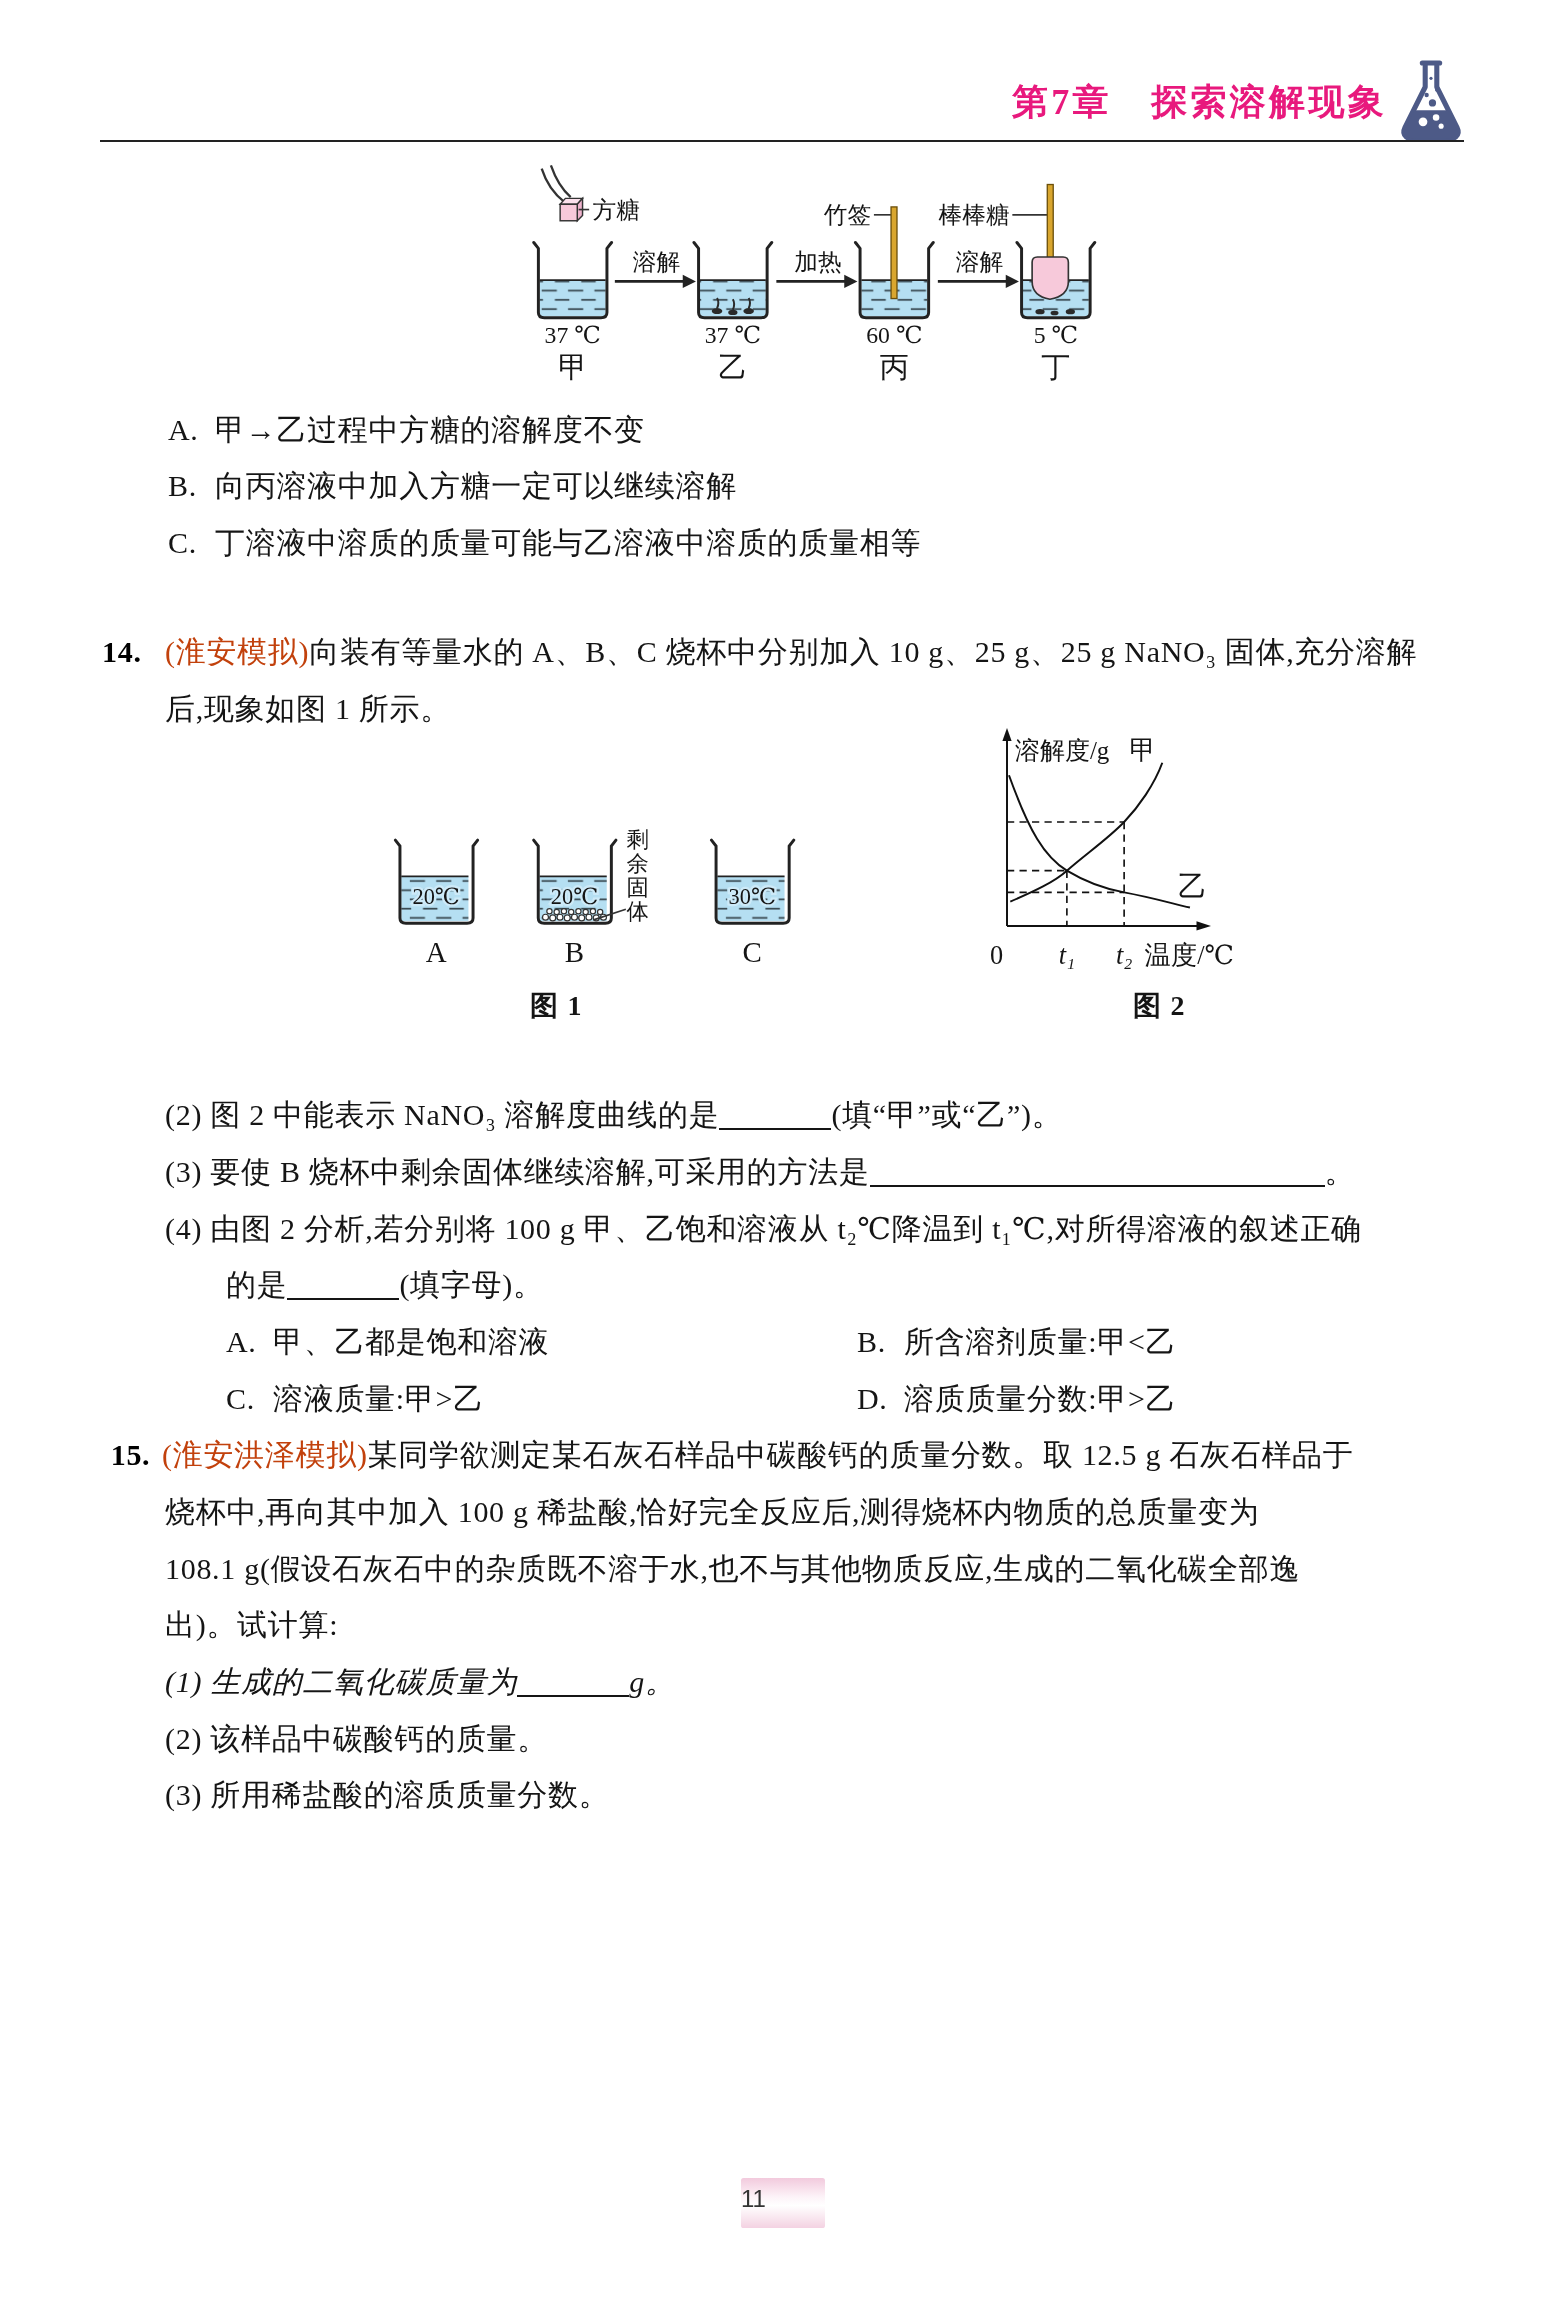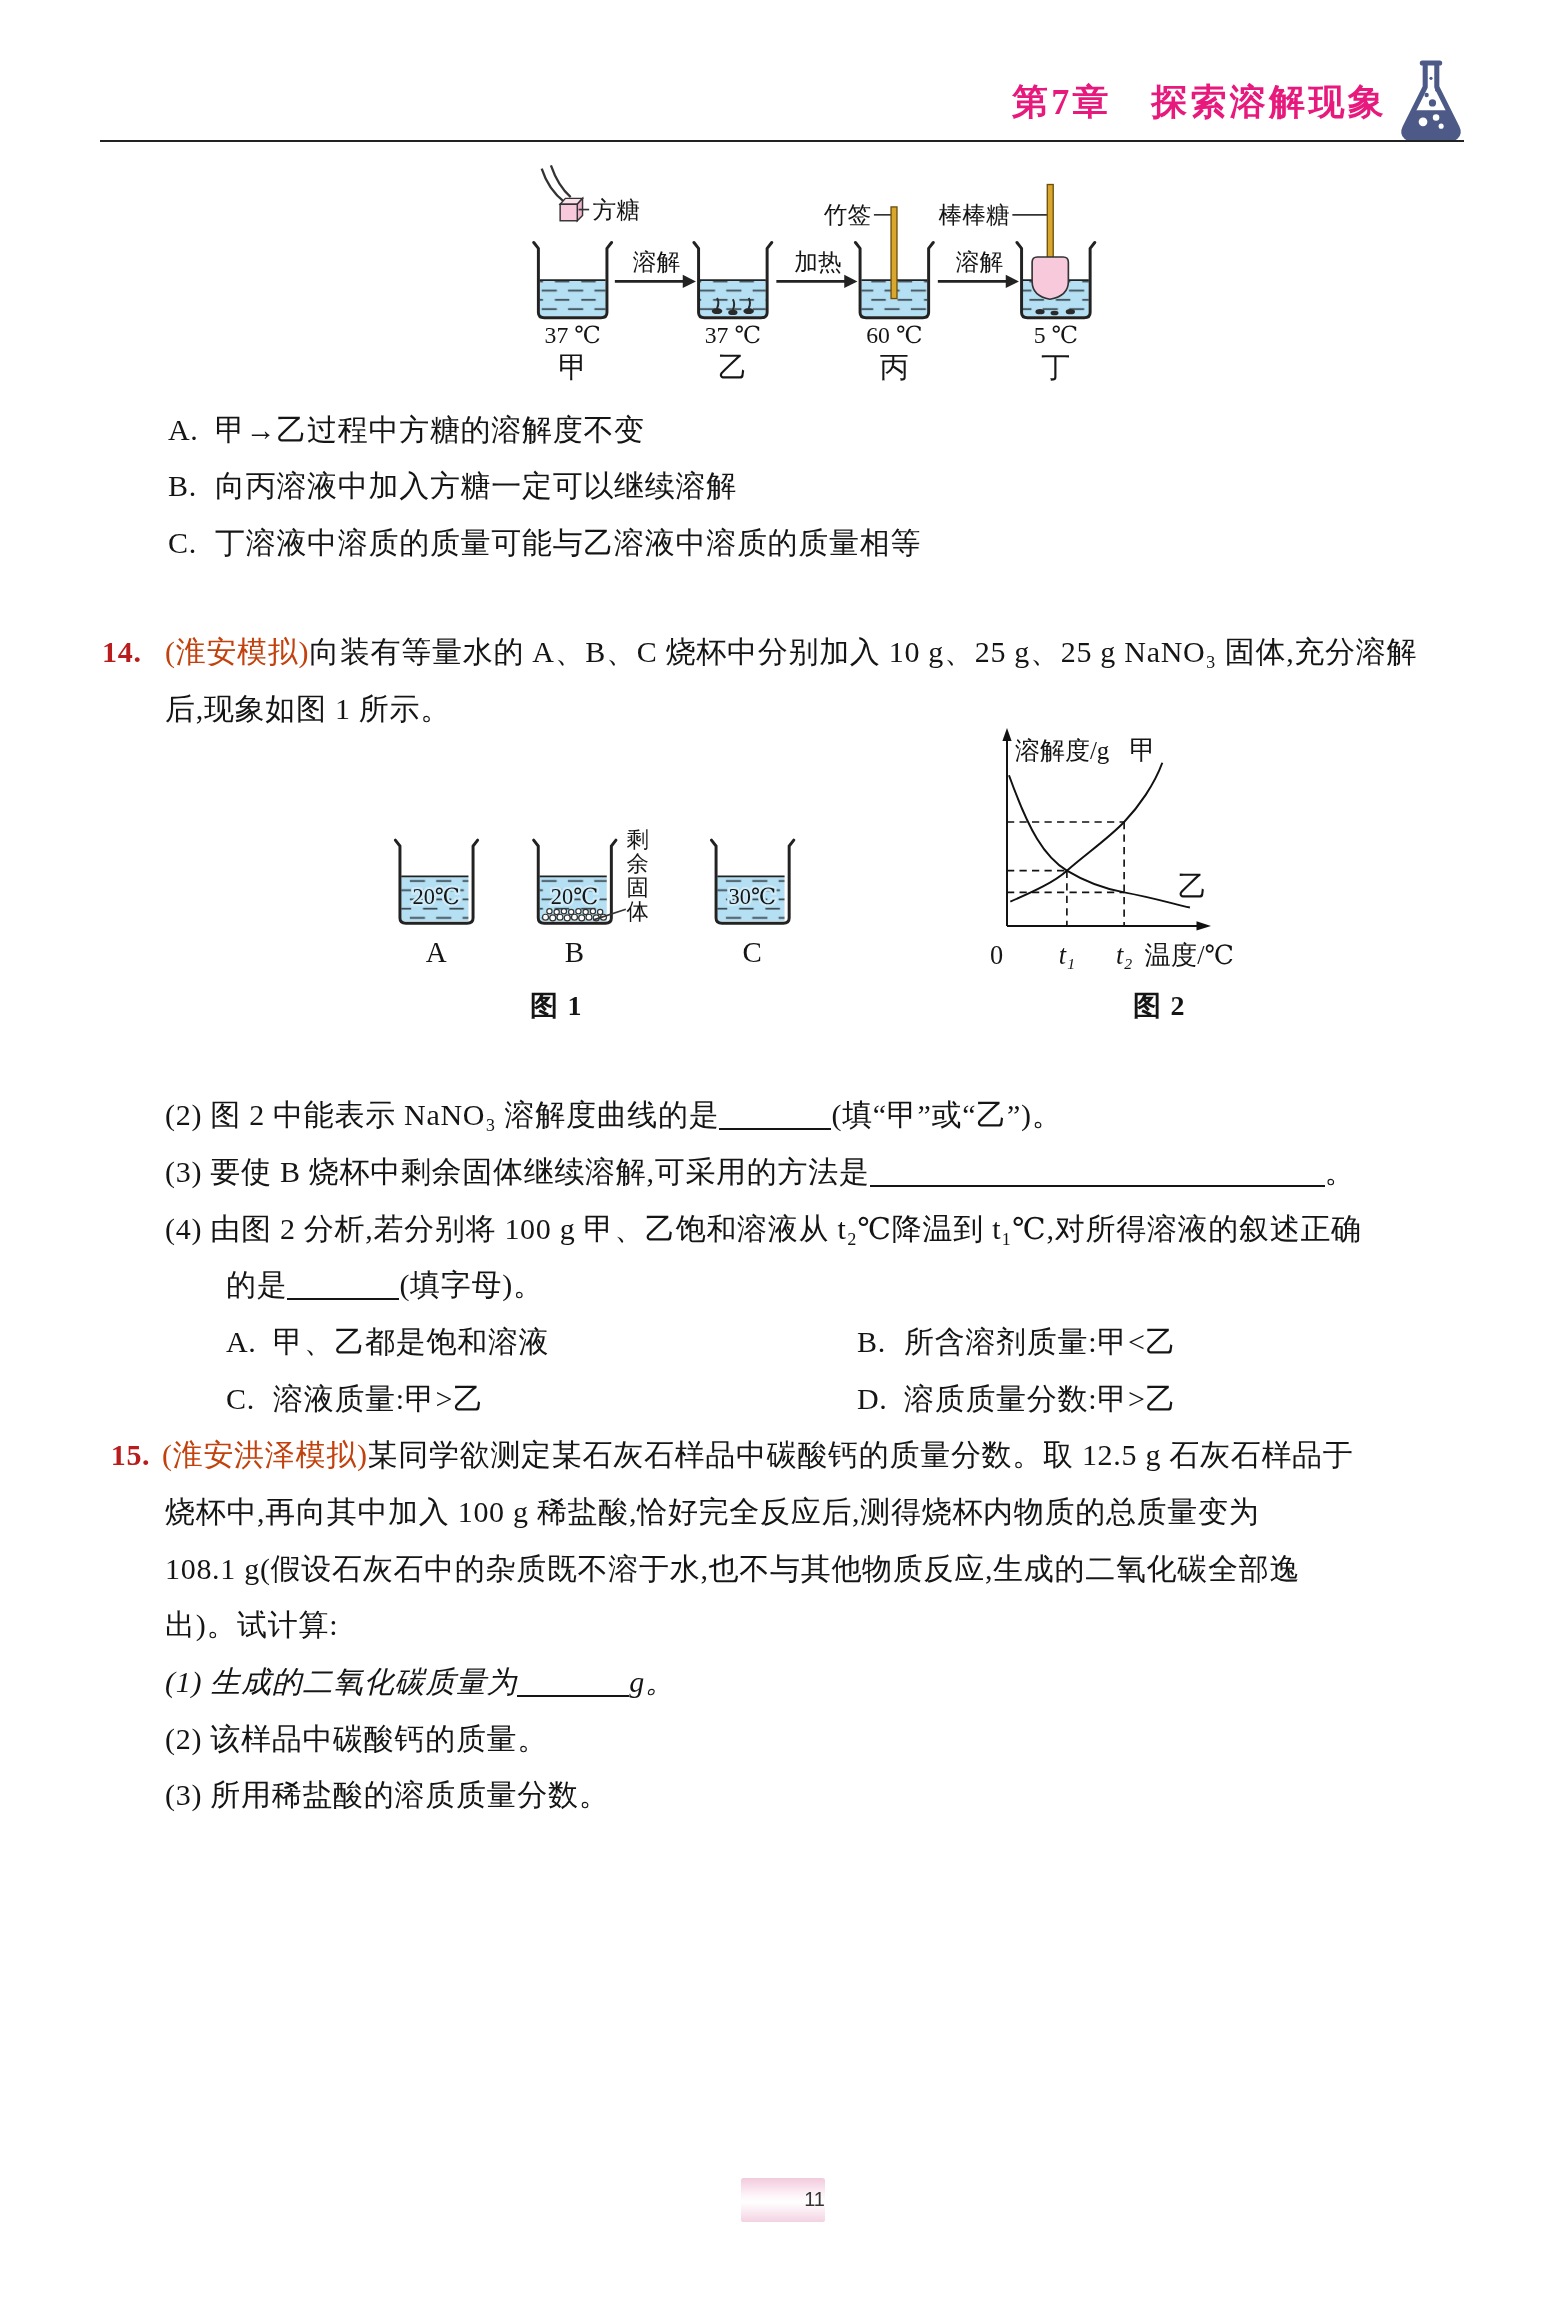--- a/index.html
+++ b/index.html
@@ -9,38 +9,38 @@
   }
   
   .chapter-title{
     position:absolute;top:78px;right:177px;
     font-size:36px;font-weight:bold;color:#e8197d;letter-spacing:3.3px;white-space:nowrap;
   }
   .flask{position:absolute;top:58px;right:100px;width:66px;height:87px;}
   .header-rule{position:absolute;top:140px;left:100px;width:1364px;border-top:2px solid #222;}
   
   .line{position:absolute;white-space:nowrap;font-size:30px;line-height:41px;letter-spacing:0.7px;}
-  .qnum{display:inline-block;min-width:63px;font-weight:bold;color:#b91c1c;}
+  .qnum{display:inline-block;min-width:63px;font-weight:bold;color:#000000;}
   .src{color:#c2410c;}
   .optlabel{display:inline-block;min-width:47px;}
   .blank{display:inline-block;border-bottom:2.3px solid #151515;height:22.4px;vertical-align:-5.3px;}
   .w170{width:112px;} .w690{width:455px;}
   .fig-caption{position:absolute;font-size:28px;font-weight:bold;white-space:nowrap;letter-spacing:1.3px;}
   
   .fig-exp{position:absolute;left:514px;top:158px;width:646px;height:231px;}
   .fig1{position:absolute;left:369px;top:817px;width:461px;height:155px;}
   .fig2{position:absolute;left:982px;top:715px;width:329px;height:264px;}
   svg text{font-family:"Liberation Serif","DejaVu Serif",serif;fill:#151515;}
   .halo{paint-order:stroke;stroke:#cdeaf8;stroke-width:7px;}
   
   .page-badge{
-    position:absolute;left:741px;top:2178px;width:84px;height:44px;
+    position:absolute;left:741px;top:2178px;width:84px;height:50px;
     background:linear-gradient(180deg,#f2cadd 0%,#fdf3f8 38%,#ffffff 55%,#f4d2e2 100%);
-    text-align:right;font-family:"Liberation Sans","DejaVu Sans",sans-serif;
-    font-size:20px;line-height:42px;color:#333;border-radius:2.6px;
+    text-align:left;font-family:"Liberation Sans","DejaVu Sans",sans-serif;
+    font-size:24px;line-height:42px;color:#333;border-radius:2.6px;
   }
 </style>
 </head>
 <body>
 
 <div class="page">
 
   <div class="chapter-title">第7章　探索溶解现象</div>
   <svg class="flask" viewBox="0 0 90 120">
     <path d="M33,7 L57,7 M37,9 L37,40 L9,96 Q5,104 11,109 Q15,112 22,112 L68,112 Q75,112 79,109 Q85,104 81,96 L53,40 L53,9" fill="none" stroke="#4d5a87" stroke-width="7" stroke-linecap="round" stroke-linejoin="round"></path>

